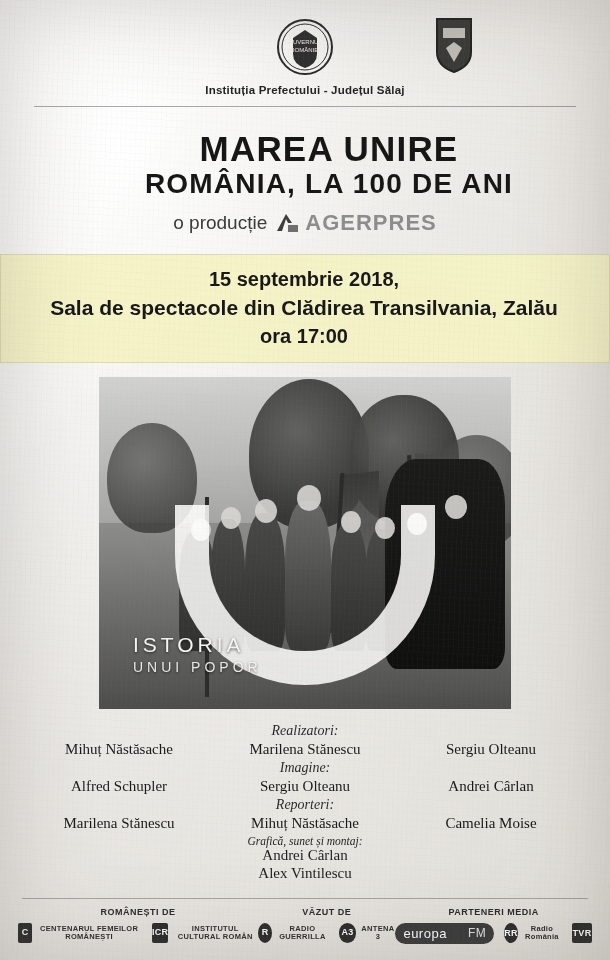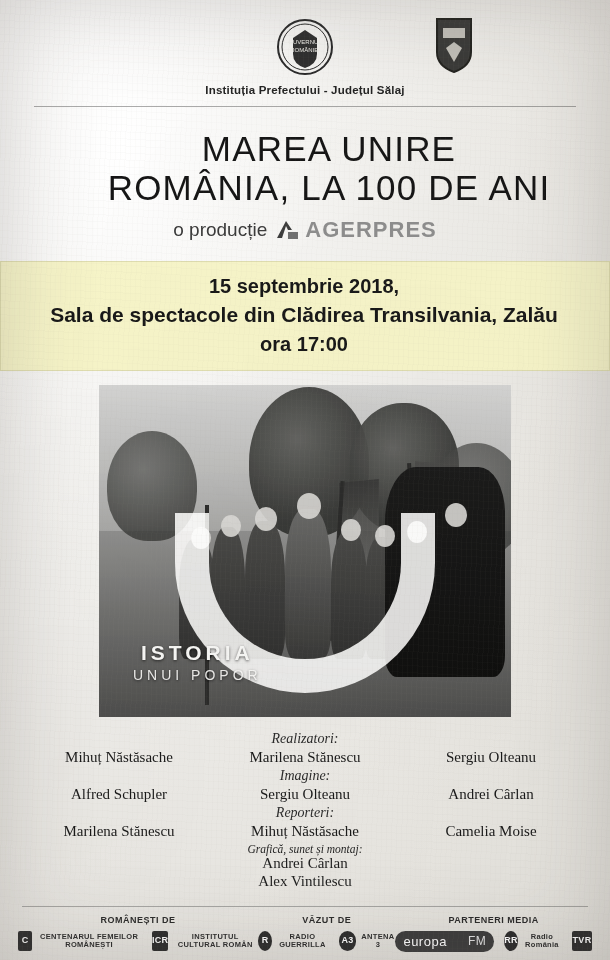--- a/index.html
+++ b/index.html
@@ -72,28 +72,28 @@
     margin: 10px 34px 0 34px;
     border-top: 1px solid rgba(70,70,70,.45);
   }
 
   
   .title-block {
     text-align: center;
     margin-top: 22px;
   }
   .title-1, .title-2 {
-    font-weight: 400;
+    font-weight: 700;
     letter-spacing: 1.2px;
     line-height: 1.12;
     color: #151515;
     padding-left: 48px;
   }
   .title-1 { font-size: 35px; }
-  .title-2 { font-size: 35px; }
+  .title-2 { font-size: 28px; }
   .production {
     margin-top: 10px;
     display: flex;
     align-items: center;
     justify-content: center;
     gap: 7px;
     font-size: 19px;
     color: #3a3a3a;
   }
   .agerpres-logo {
@@ -230,23 +230,22 @@
   }
   .photo-caption {
     position: absolute;
     left: 34px;
     bottom: 34px;
     color: #f3f1ea;
     text-shadow: 0 1px 3px rgba(0,0,0,.6);
   }
   .cap-1 {
     font-size: 21px;
-    font-weight: 700;
+    font-weight: 400;
     letter-spacing: 4px;
-    margin-left: 8px;
   }
   .cap-2 {
     font-size: 14px;
     letter-spacing: 4px;
     margin-top: 2px;
     opacity: .92;
   }
 
   
   .credits {

